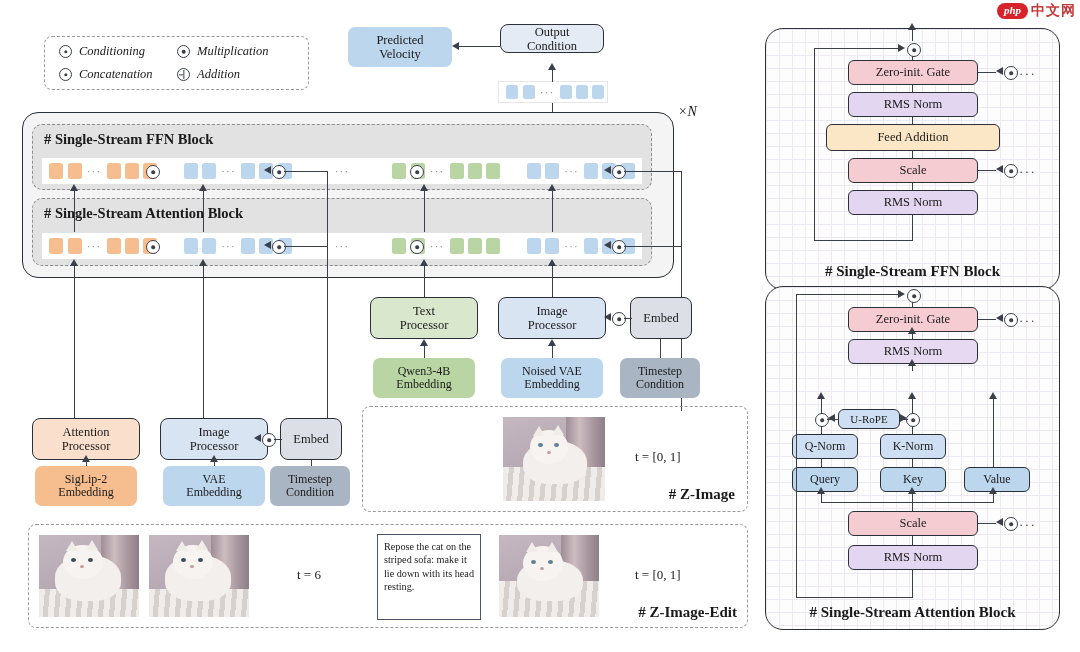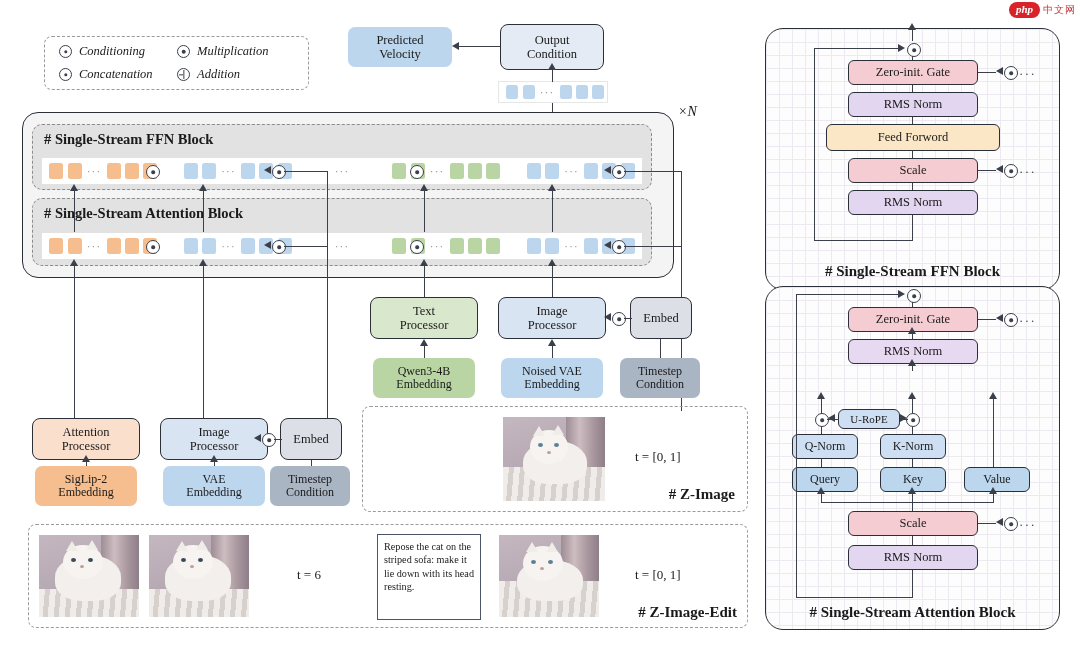--- a/index.html
+++ b/index.html
@@ -90,21 +90,21 @@
       justify-content:center;font-size:12.5px;}
 
   .title-b{font-weight:bold;font-size:15px;}
   .heading{font-weight:bold;font-size:14.5px;}
 
   
   #wm{right:4px;top:2px;display:flex;align-items:center;gap:3px;}
   .php-badge{background:#d8232a;color:#fff;font-size:11px;font-style:italic;font-weight:bold;
       border-radius:9px;padding:1px 7px;line-height:1.25;
       font-family:"Liberation Serif",serif;}
-  .wm-cn{color:#c23a3a;font-size:10px;font-weight:normal;letter-spacing:1px;}
+  .wm-cn{color:#c23a3a;font-size:14px;font-weight:bold;letter-spacing:1px;}
 </style>
 </head>
 <body>
 
 <div class="abs" id="wm">
   <span class="php-badge">php</span>
   <span class="wm-cn">中文网</span>
 </div>
 
 <div class="abs dashed-thin" id="legend">
@@ -127,21 +127,21 @@
     </div>
   </div>
 </div>
 
 <div class="abs flatbox" style="left:348px;top:27px;width:104px;height:40px;background:#bcd6ee;
      border-radius:7px;flex-direction:column;font-size:12.5px;">
   <span>Predicted</span>
   <span>Velocity</span>
 </div>
 
-<div class="abs box" style="left:500px;top:24px;width:104px;height:46px;background:#e4ebf4;
+<div class="abs box" style="left:500px;top:24px;width:104px;height:29px;background:#e4ebf4;
      flex-direction:column;font-size:12.5px;">
   <span>Output</span>
   <span>Condition</span>
 </div>
 
 <div class="hl" style="left:458px;top:46px;width:42px;"></div>
 <div class="arr-left" style="left:452px;top:42px;"></div>
 
 <div class="abs strip" style="left:498px;top:81px;width:110px;height:22px;border:1px solid #e6e6e6;">
   <span class="tok b" style="width:12px;height:14px;"></span>
@@ -419,21 +419,21 @@
   </div>
 
   <div class="abs" style="left:606px;top:42px;font-size:13px;">t = [0, 1]</div>
   <div class="abs title-b" style="right:10px;bottom:6px;"># Z-Image-Edit</div>
 </div>
 
 <div class="abs panel grid-bg" style="left:765px;top:28px;width:295px;height:262px;">
 
   <div class="abs rbox" style="left:82px;top:31px;width:130px;height:25px;background:#f6ccd3;">Zero-init. Gate</div>
   <div class="abs rbox" style="left:82px;top:63px;width:130px;height:25px;background:#e2d6f0;">RMS Norm</div>
-  <div class="abs rbox" style="left:60px;top:95px;width:174px;height:27px;background:#fbe7c6;">Feed Forword</div>
+  <div class="abs rbox" style="left:60px;top:95px;width:174px;height:27px;background:#fbe7c6;">Feed Addition</div>
   <div class="abs rbox" style="left:82px;top:129px;width:130px;height:25px;background:#f6ccd3;">Scale</div>
   <div class="abs rbox" style="left:82px;top:161px;width:130px;height:25px;background:#e2d6f0;">RMS Norm</div>
 
   <div class="vl" style="left:146px;top:186px;height:26px;"></div>
   <div class="vl" style="left:146px;top:154px;height:7px;"></div>
   <div class="vl" style="left:146px;top:122px;height:7px;"></div>
   <div class="vl" style="left:146px;top:88px;height:7px;"></div>
   <div class="vl" style="left:146px;top:56px;height:7px;"></div>
   <div class="vl" style="left:146px;top:22px;height:9px;"></div>
   <div class="vl" style="left:146px;top:0px;height:12px;"></div>

